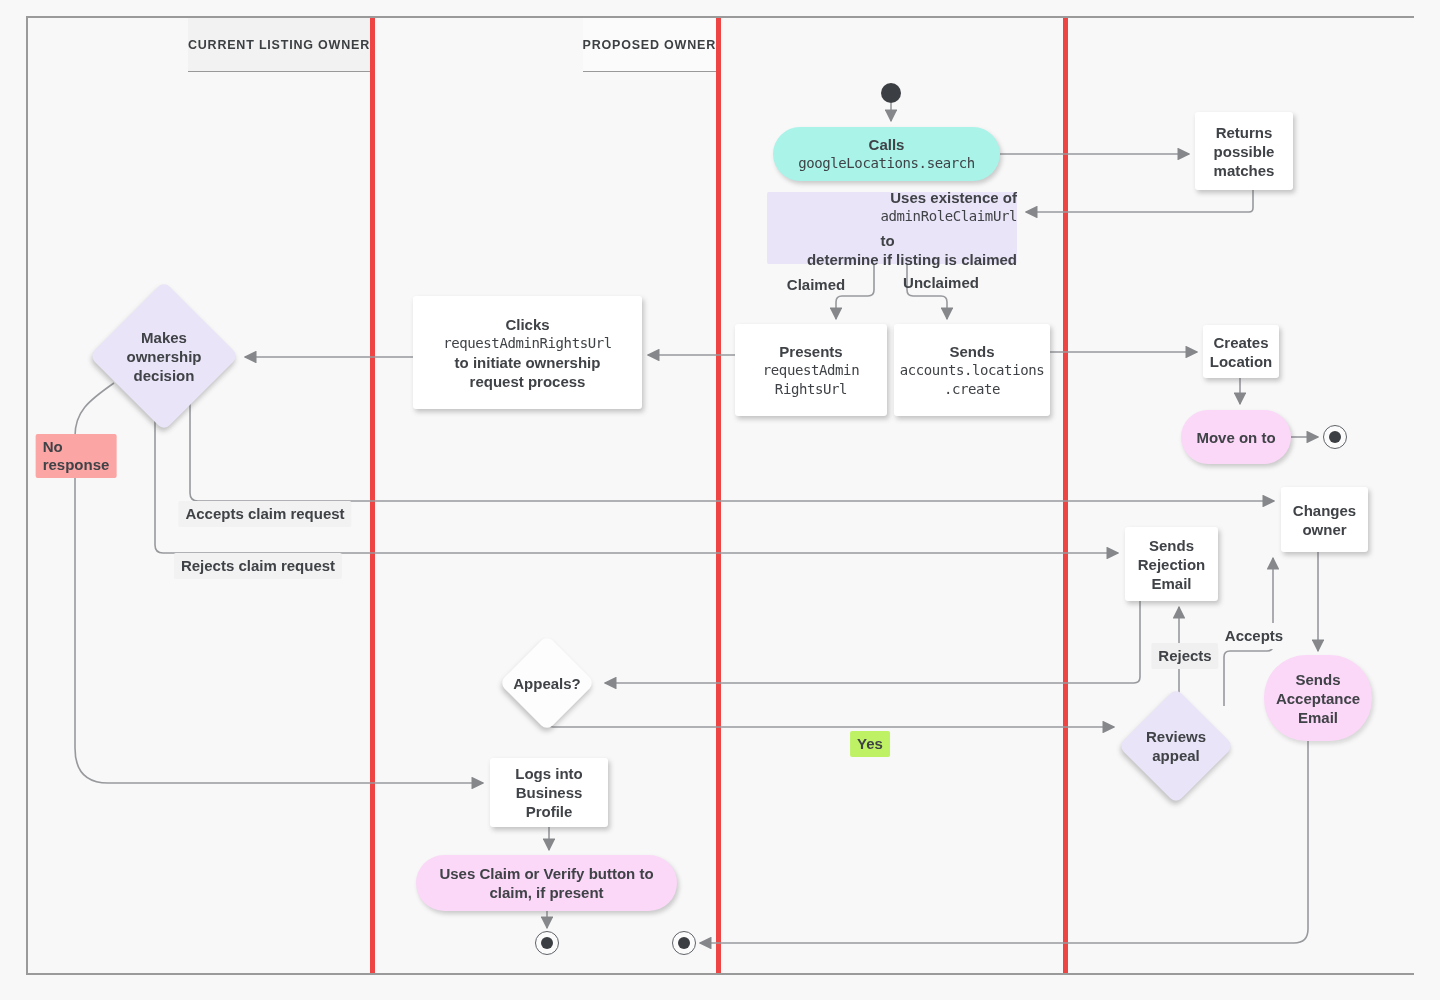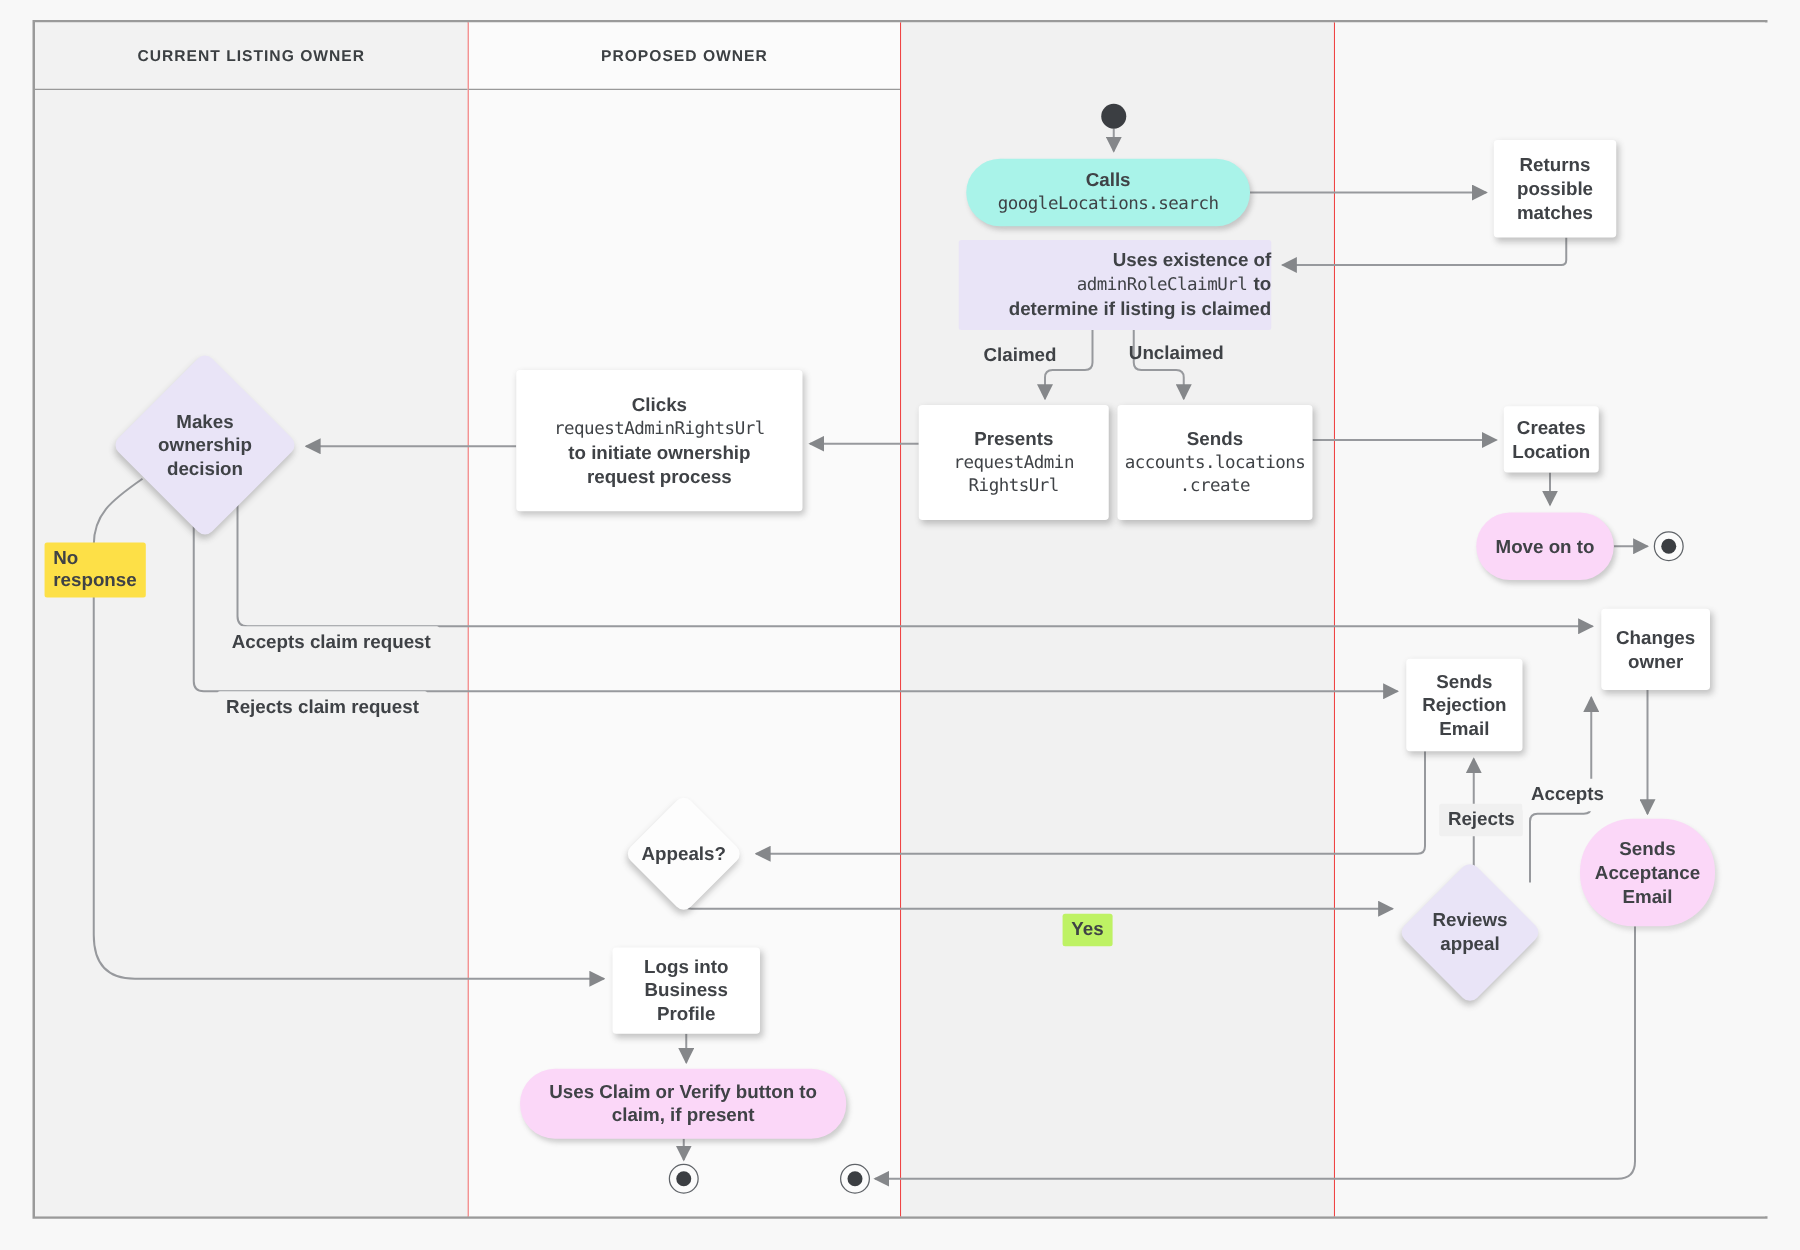--- a/index.html
+++ b/index.html
@@ -9,21 +9,21 @@
     font-family:"Liberation Sans",sans-serif;
     color:#3f4246;
     overflow:hidden;
   }
   .frame{
     position:absolute;left:26px;top:16px;width:1388px;height:959px;
     border:2px solid #9a9a9a;box-sizing:border-box;
     z-index:0;
   }
   .lane{position:absolute;top:0;bottom:0;display:flex;flex-direction:column;box-sizing:border-box;}
-  .lane:not(:last-child){border-right:1px solid #ef4444;}
+  .lane:not(:last-child){border-right:5px solid #ef4444;align-items:flex-end;}
   .lane-head{
     height:54px;box-sizing:border-box;border-bottom:1px solid #999;
     display:flex;align-items:center;justify-content:center;
     font-size:12.5px;font-weight:bold;letter-spacing:.8px;color:#3c4043;
   }
   .lane-body{flex:1;}
   svg.edges{position:absolute;left:0;top:0;z-index:2;pointer-events:none;}
   .node{
     position:absolute;z-index:3;display:flex;flex-direction:column;
     align-items:center;justify-content:center;text-align:center;
@@ -55,21 +55,21 @@
   }
   .end-node::after{
     content:"";position:absolute;left:50%;top:50%;width:12px;height:12px;
     transform:translate(-50%,-50%);border-radius:50%;background:#3b3e42;
   }
   .edge-label{
     position:absolute;z-index:4;transform:translate(-50%,-50%);
     font-size:15px;font-weight:bold;color:#3f4246;line-height:18px;
     white-space:pre-line;text-align:left;padding:4px 7px;border-radius:2px;
   }
-  .row2{display:flex;flex-direction:row;gap:5px;align-items:baseline;}
+  .row2{display:flex;flex-direction:column;gap:5px;align-items:baseline;}
 </style>
 </head>
 <body>
 
 <div class="frame">
   <div class="lane" style="left:0;width:347px;">
     <div class="lane-head" style="background:#f2f2f2;">
       <span>CURRENT LISTING OWNER</span>
     </div>
     <div class="lane-body" style="background:#f2f2f2;"></div>
@@ -215,19 +215,19 @@
 <div class="node pill pink" style="left:416px;top:855px;width:261px;height:56px;">
   <span>Uses Claim or Verify button to
 claim, if present</span>
 </div>
 
 <div class="end-node" style="left:535px;top:931px;"></div>
 <div class="end-node" style="left:672px;top:931px;"></div>
 
 <div class="edge-label" style="left:816px;top:285px;">Claimed</div>
 <div class="edge-label" style="left:941px;top:283px;">Unclaimed</div>
-<div class="edge-label" style="left:76px;top:456px;background:#fde047;">No
+<div class="edge-label" style="left:76px;top:456px;background:#fca5a5;">No
 response</div>
 <div class="edge-label" style="left:265px;top:514px;background:#f2f2f2;">Accepts claim request</div>
 <div class="edge-label" style="left:258px;top:566px;background:#f2f2f2;">Rejects claim request</div>
 <div class="edge-label" style="left:1185px;top:656px;background:#f0f0f0;">Rejects</div>
 <div class="edge-label" style="left:1254px;top:636px;background:#f8f8f8;">Accepts</div>
 <div class="edge-label" style="left:870px;top:744px;background:#bef264;">Yes</div>
 
 </body></html>

